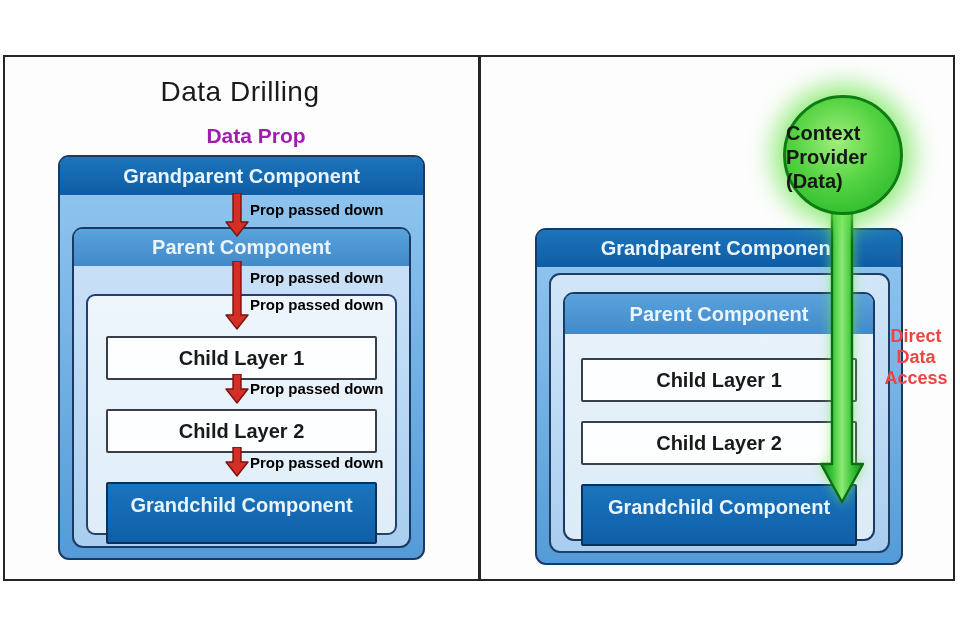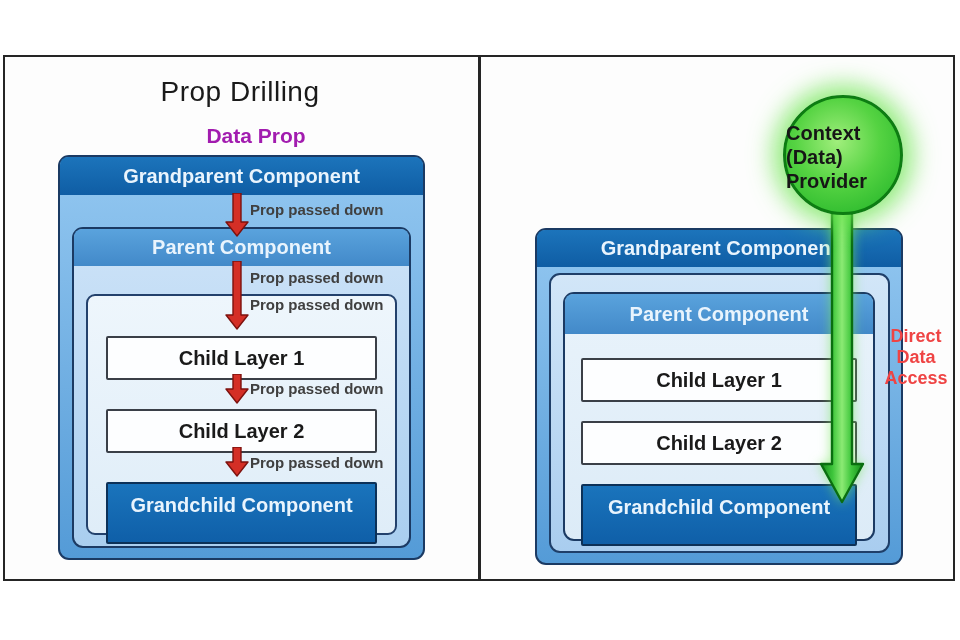--- a/index.html
+++ b/index.html
@@ -40,21 +40,21 @@
   .parent-box-right { background:linear-gradient(180deg,#e9f3fb,#dcebf7); }
   .leaf {
     position:absolute; left:18px; right:18px; height:44px; line-height:41px;
     text-align:center; font-size:20px; font-weight:700; color:#1a1a1a;
     background:#fdfeff; border:2px solid #3a3f47; border-radius:2px; box-sizing:border-box;
   }
   .grandchild {
     height:62px; line-height:43px; color:#e9f4fd;
     background:linear-gradient(180deg,#1a74bc,#0f5fa8); border-color:#0c3158;
   }
-  .arrow-label { position:absolute; font-size:15px; font-weight:700; color:#404040; z-index:6; white-space:nowrap; }
+  .arrow-label { position:absolute; font-size:15px; font-weight:700; color:#000000; z-index:6; white-space:nowrap; }
   .red-arrow   { position:absolute; z-index:5; }
   .green-arrow { position:absolute; left:819px; top:212px; z-index:7;
                  filter:drop-shadow(0 0 6px rgba(120,230,90,.65)); }
   .provider-circle {
     position:absolute; left:783px; top:95px; width:120px; height:120px;
     border-radius:50%; box-sizing:border-box;
     background:radial-gradient(circle at 45% 38%, #a0ee7c 0%, #55d342 45%, #31bd30 80%, #2cb32c 100%);
     border:3px solid #0d7d12;
     box-shadow:0 0 24px 10px rgba(110,230,80,.75);
     z-index:8; text-align:left; padding-top:23px;
@@ -66,21 +66,21 @@
   }
 </style>
 </head>
 <body>
 
 <div class="stage">
 
   <div class="frame"></div>
   <div class="divider"></div>
 
-  <div class="panel-title" style="left:80px;">Prop Drilling</div>
+  <div class="panel-title" style="left:80px;">Data Drilling</div>
 
   <div class="data-prop">Data Prop</div>
 
   <div class="box gp-box" style="left:58px;top:155px;width:367px;height:405px;">
     <div class="hdr gp-hdr">Grandparent Component</div>
 
     <div class="box parent-box-left" style="left:12px;top:70px;width:339px;height:321px;">
       <div class="hdr parent-hdr" style="height:37px;line-height:37px;">Parent Component</div>
 
       <div class="box inner-box" style="left:12px;top:65px;width:311px;height:241px;">
@@ -134,22 +134,22 @@
         <stop offset=".5" stop-color="#8cea74"></stop>
         <stop offset=".72" stop-color="#3fc63c"></stop>
         <stop offset="1" stop-color="#148c19"></stop>
       </linearGradient>
     </defs>
     <path d="M13,0 h20 v252 h11 l-21,38 l-21,-38 h11 z" fill="url(#gl)" stroke="#0a6e10" stroke-width="2.4" stroke-linejoin="round"></path>
   </svg>
 
   <div class="provider-circle">
     <div>Context</div>
+    <div>Provider</div>
     <div>(Data)</div>
-    <div>Provider</div>
   </div>
 
   <div class="direct-access">
     <div>Direct</div>
     <div>Data</div>
     <div>Access</div>
   </div>
 
 </div>
 

